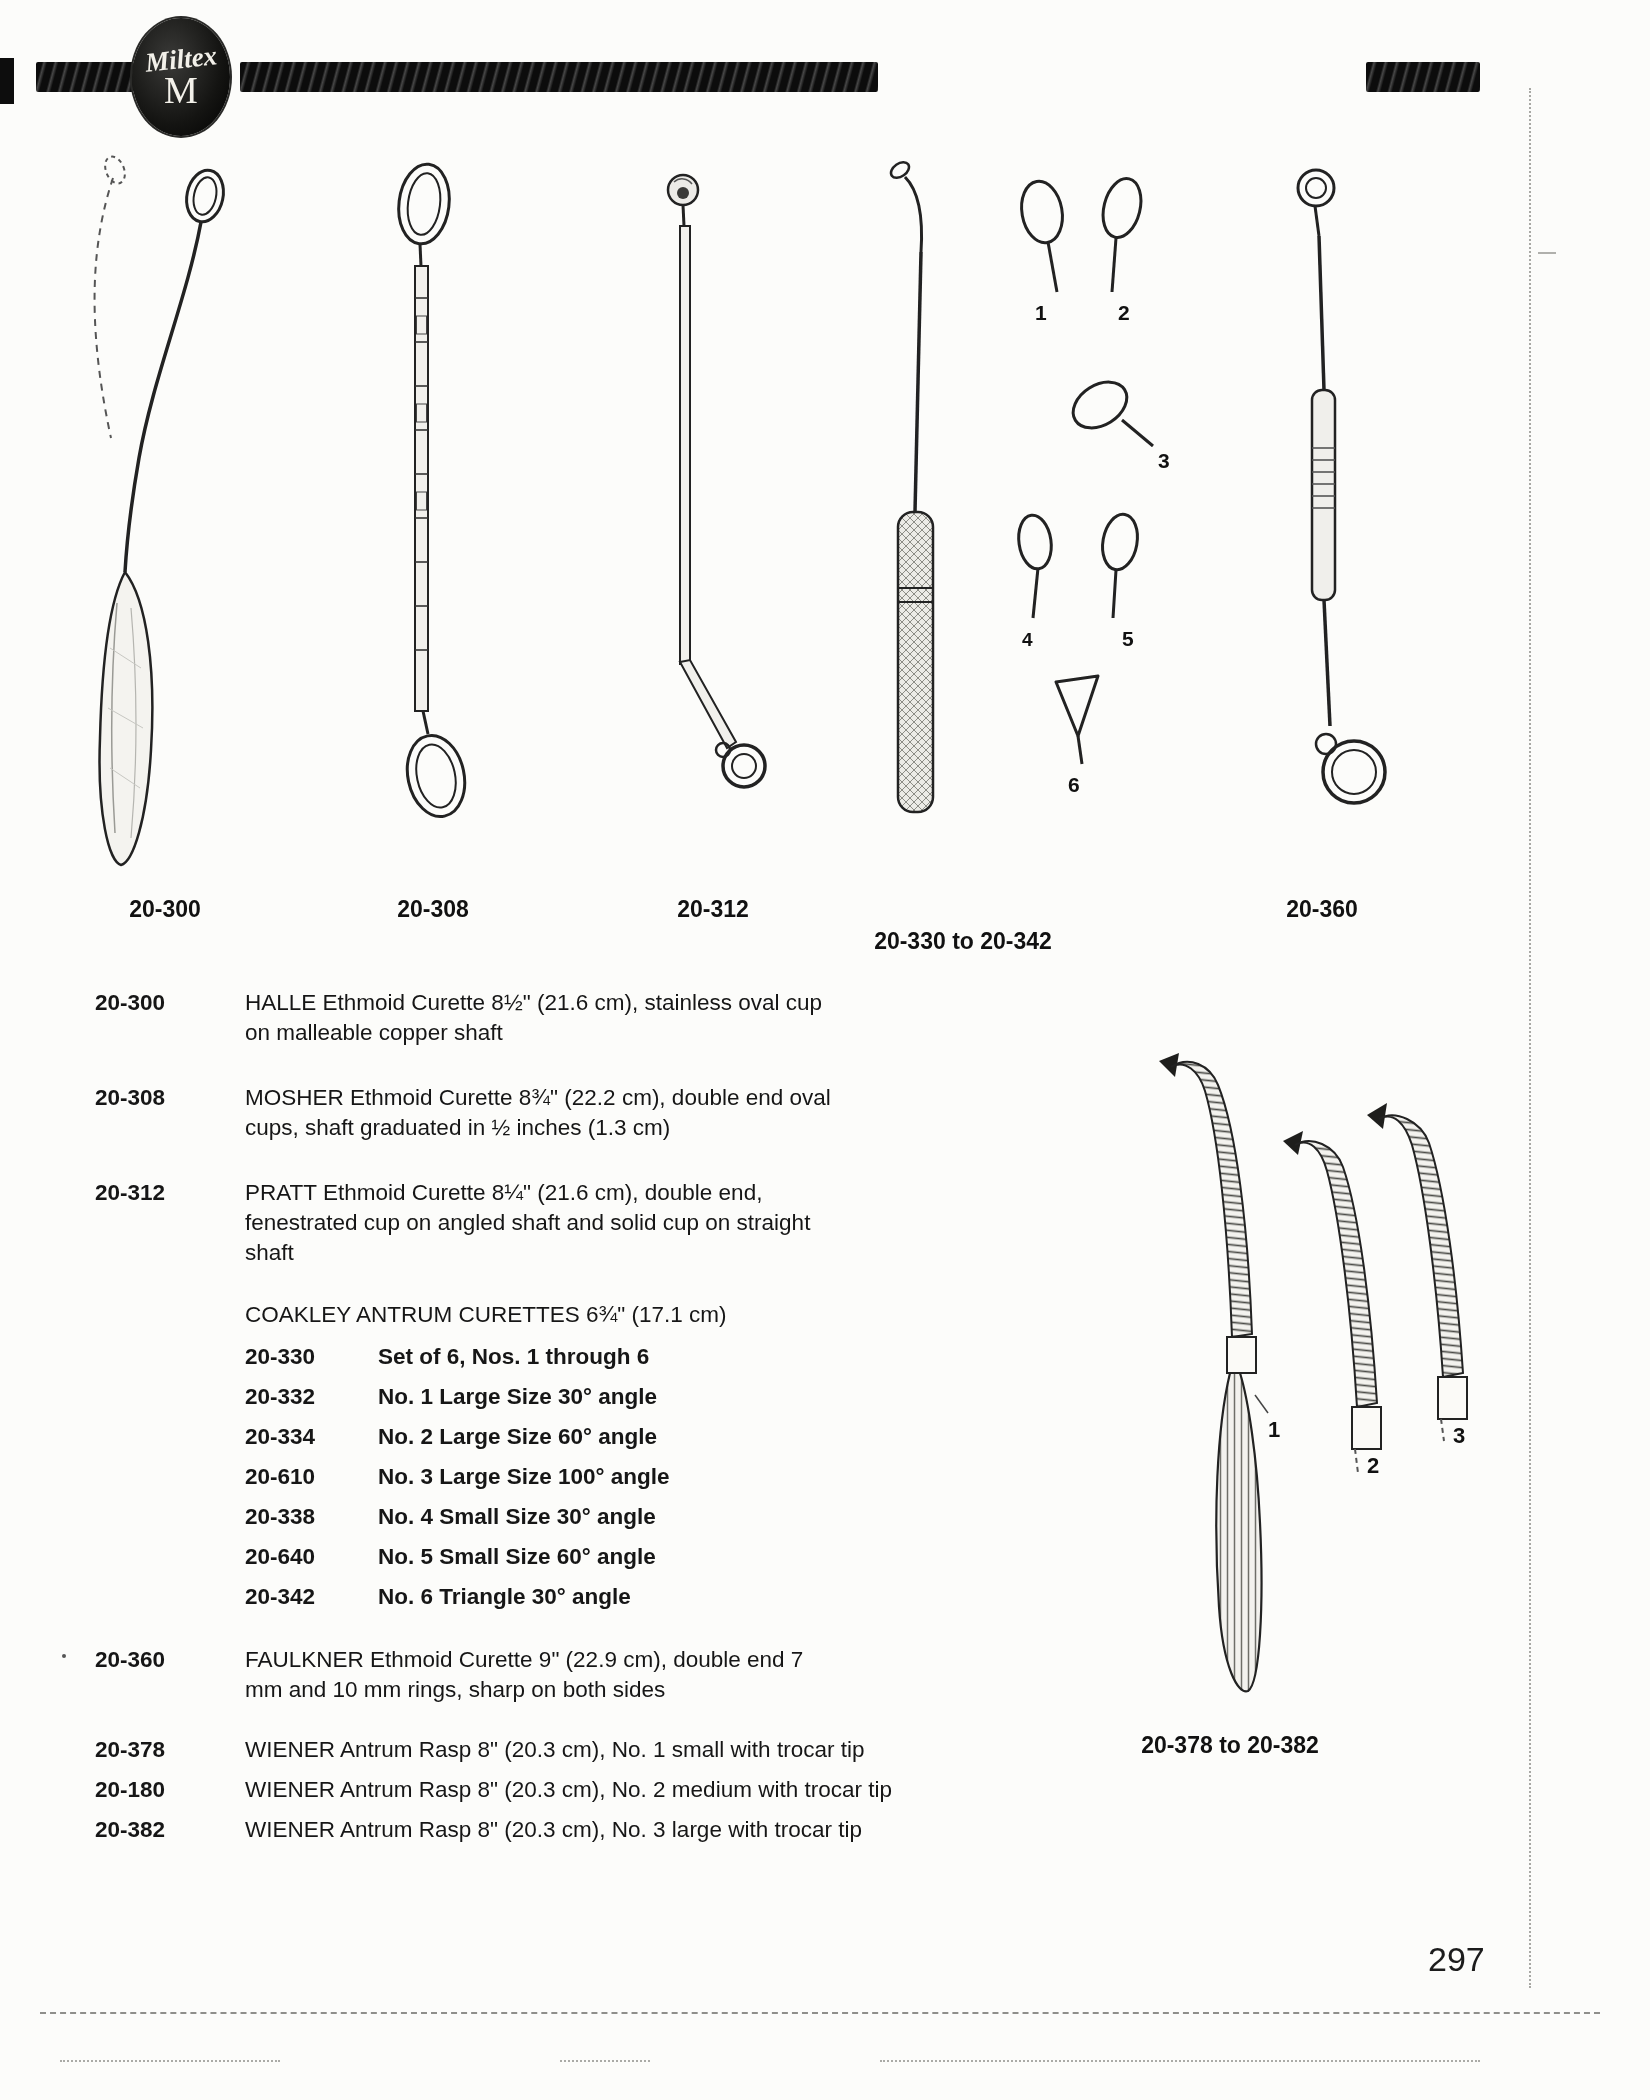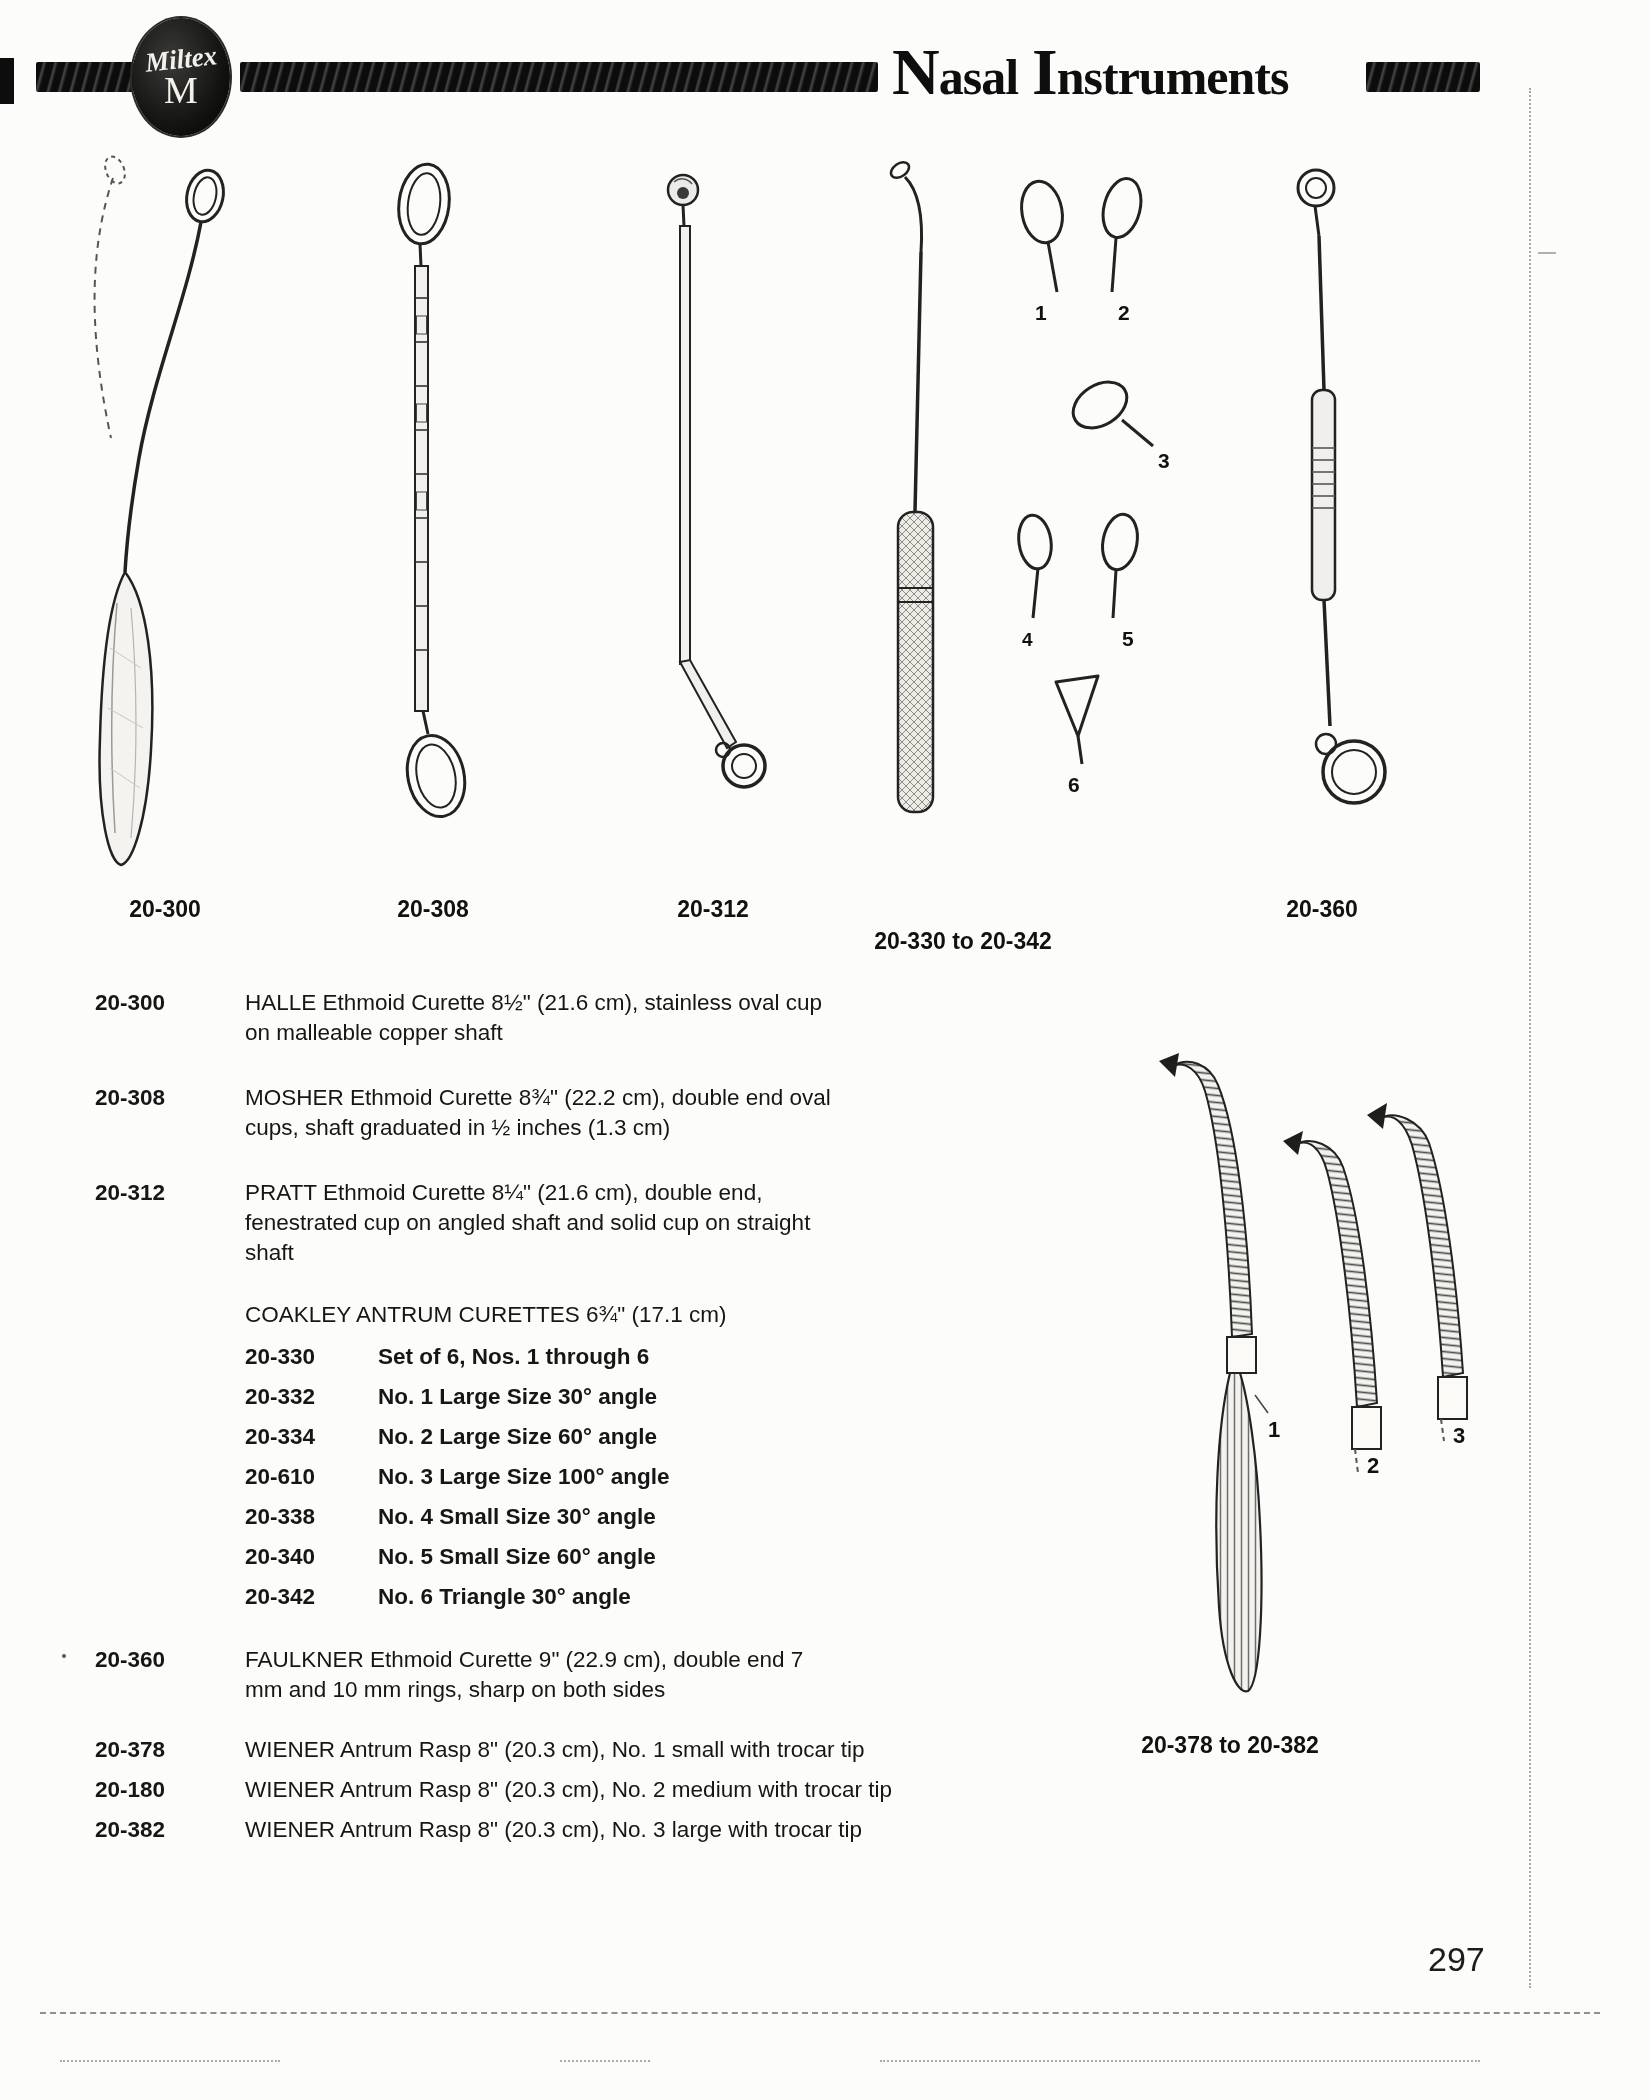--- a/index.html
+++ b/index.html
@@ -62,23 +62,20 @@
 
 <div class="page">
 
   <div class="edge-mark"></div>
   <div class="bar bar-left"></div>
   <div class="logo">
     <span class="script">Miltex</span>
     <span class="letter">M</span>
   </div>
   <div class="bar bar-mid"></div>
-  <div class="title">
-    <span class="word">Nasal</span><span class="word">Instruments</span>
-  </div>
   <div class="bar bar-right"></div>
 
   <div class="fig" style="left:55px;top:148px;">
     <svg width="220" height="730" viewBox="0 0 220 730">
 
       <path d="M58,30 C38,90 30,170 56,290" fill="none" stroke="#555" stroke-width="2" stroke-dasharray="7 6"></path>
       <ellipse cx="60" cy="22" rx="9" ry="14" fill="none" stroke="#555" stroke-width="2" stroke-dasharray="4 4" transform="rotate(-22 60 22)"></ellipse>
 
       <ellipse cx="150" cy="48" rx="18" ry="26" fill="none" stroke="#222" stroke-width="3" transform="rotate(12 150 48)"></ellipse>
       <ellipse cx="150" cy="48" rx="11" ry="19" fill="none" stroke="#222" stroke-width="2" transform="rotate(12 150 48)"></ellipse>
@@ -242,21 +239,21 @@
   </div>
   <div class="cat-row sub" style="top:1462px;">
     <div class="cat-code">20-610</div>
     <div class="cat-desc">No. 3 Large Size 100° angle</div>
   </div>
   <div class="cat-row sub" style="top:1502px;">
     <div class="cat-code">20-338</div>
     <div class="cat-desc">No. 4 Small Size 30° angle</div>
   </div>
   <div class="cat-row sub" style="top:1542px;">
-    <div class="cat-code">20-340</div>
+    <div class="cat-code">20-640</div>
     <div class="cat-desc">No. 5 Small Size 60° angle</div>
   </div>
   <div class="cat-row sub" style="top:1582px;">
     <div class="cat-code">20-342</div>
     <div class="cat-desc">No. 6 Triangle 30° angle</div>
   </div>
 
   <div class="dot-mark"></div>
 
   <div class="cat-row" style="top:1645px;">

